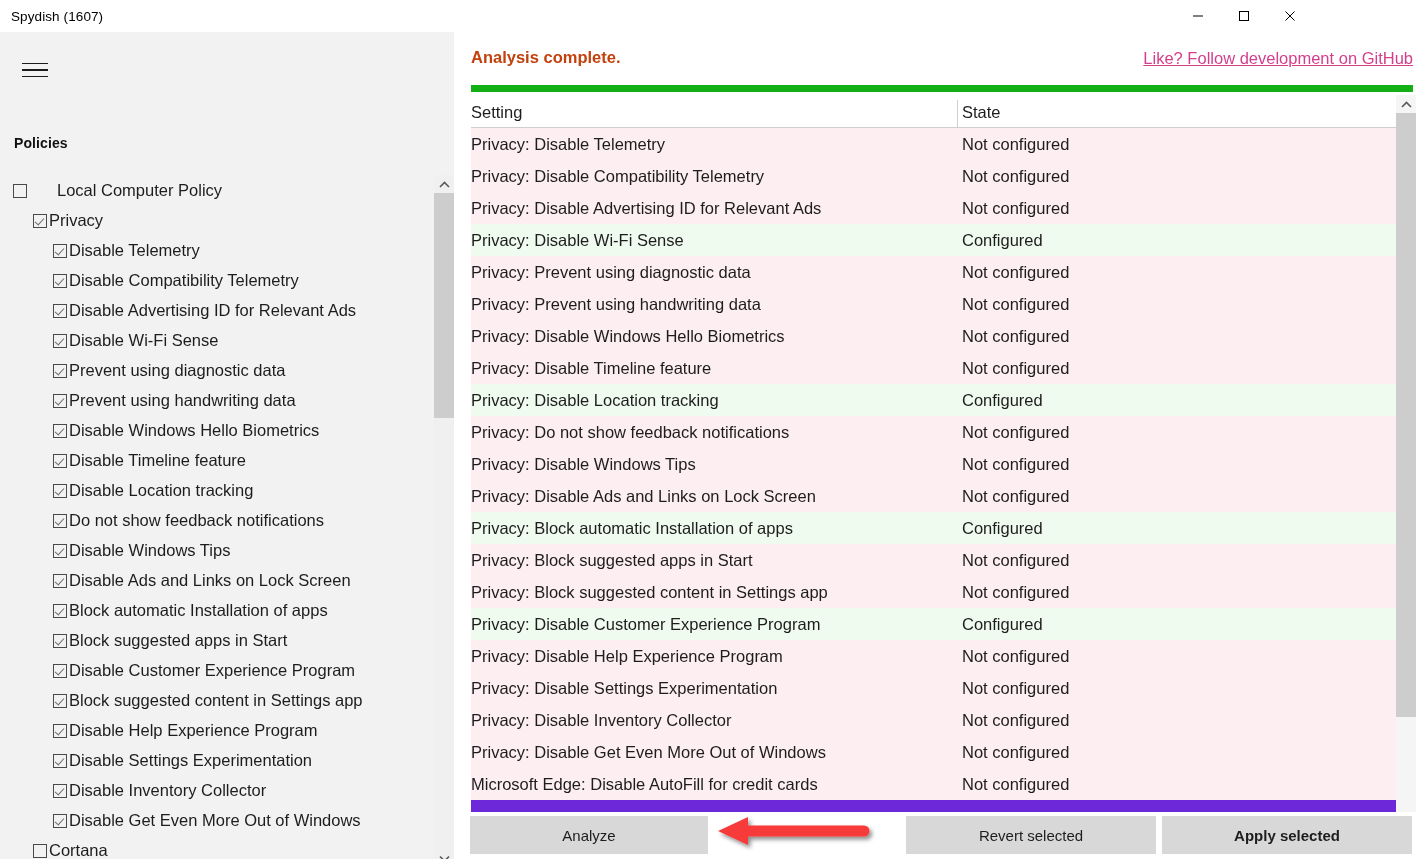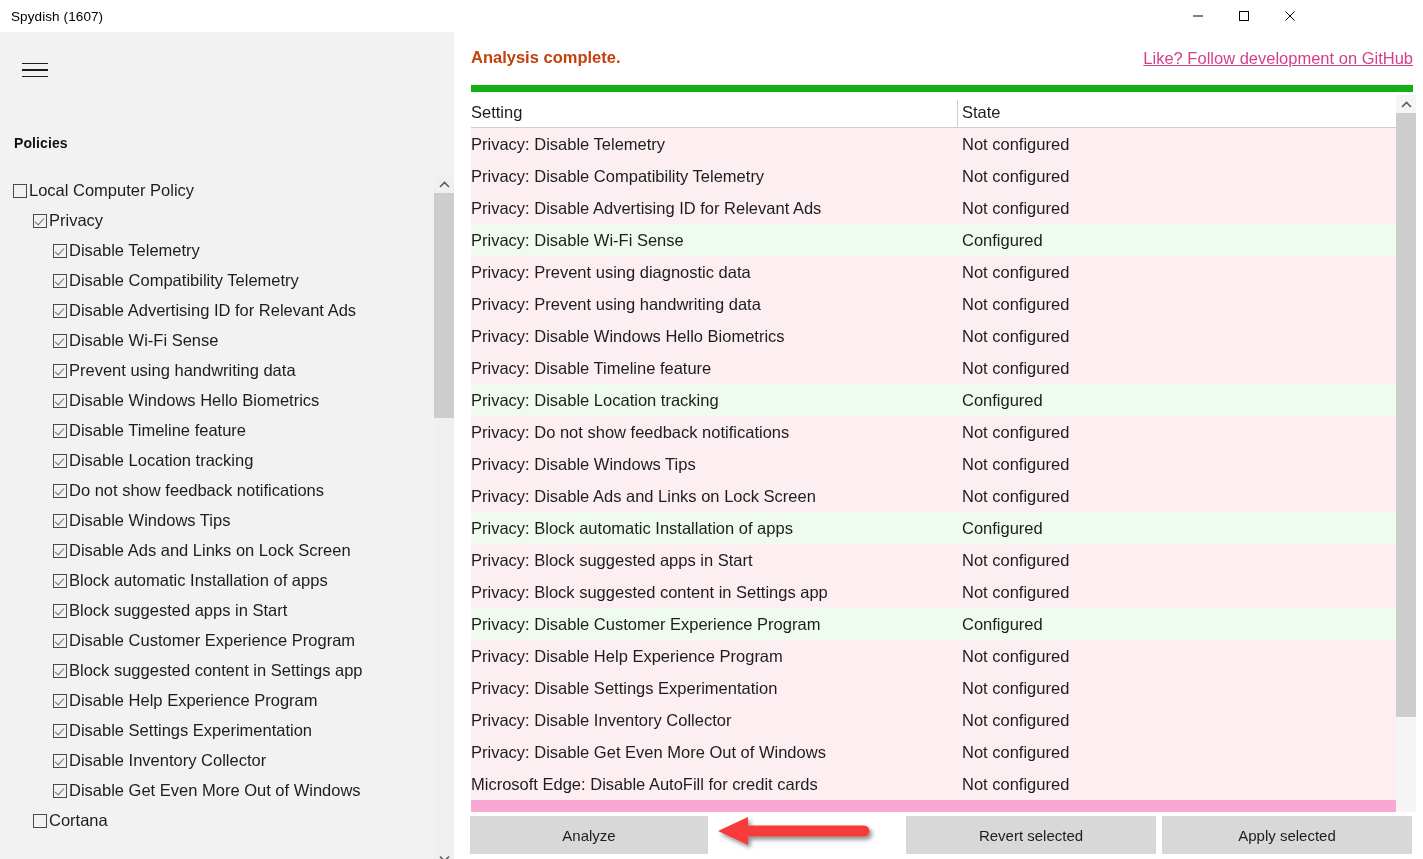--- a/index.html
+++ b/index.html
@@ -59,21 +59,21 @@
   .cb {
     width:14px; height:14px; border:1px solid #4a4a4a; background:#f2f2f2;
     display:inline-block; position:relative; flex:0 0 auto;
     margin-right:2px; margin-top:1px;
   }
   .cb.checked::after {
     content:""; position:absolute; left:3px; top:1px;
     width:4px; height:8px; border:solid #6b6b6b; border-width:0 1.6px 1.6px 0;
     transform: rotate(42deg);
   }
-  .d0 { padding-left: 10px; }
+  .d0 { padding-left: 10px; gap: 28px; }
   .d1 { padding-left: 30px; }
   .d2 { padding-left: 50px; }
 
   
   .vscroll-left {
     position:absolute; top:143px; left:434px; width:20px; height:692px;
     background:#f0f0f0;
   }
   .vscroll-right {
     position:absolute; top:95px; left:1396px; width:20px; height:716px;
@@ -109,42 +109,42 @@
     border-bottom:1px solid #cfcfcf; display:flex; align-items:center;
   }
   .th { font-size:16.5px; color:#1d1d1d; }
   .th.setting { position:absolute; left:0; }
   .th.state { position:absolute; left:491px; }
   .col-divider {
     position:absolute; left:486px; top:2px; width:1px; height:27px; background:#cfcfcf;
   }
   .rows {
     position:absolute; top:96px; left:17px; width:942px; height:714px;
-    overflow:hidden; background:#f9a8d4;
+    overflow:hidden; background:#6d28d9;
   }
   .row { height:32px; display:flex; align-items:center; position:relative; }
   .row.notcfg { background:#fdeef1; }
   .row.cfg { background:#f0fbef; }
   .cell-setting { position:absolute; left:0; font-size:16.5px; color:#1d1d1d; white-space:nowrap; }
   .cell-state { position:absolute; left:491px; font-size:16.5px; color:#1d1d1d; white-space:nowrap; }
 
   
   .button-bar {
     position:absolute; bottom:0; left:0; width:969px; height:47px;
     background:#ffffff; display:flex; align-items:center;
   }
   .btn {
     height:38px; background:#d8d8d8; border:none;
     font-family:"Liberation Sans", sans-serif; font-size:15px; color:#1d1d1d;
     display:flex; align-items:center; justify-content:center; cursor:pointer;
   }
   .btn-analyze { position:absolute; left:16px; top:4px; width:238px; }
   .btn-gap     { position:absolute; left:254px; top:4px; width:198px; background:#ffffff; }
   .btn-revert  { position:absolute; left:452px; top:4px; width:250px; }
-  .btn-apply   { position:absolute; left:708px; top:4px; width:250px; }
+  .btn-apply   { position:absolute; left:708px; top:4px; width:250px;font-weight:bold; }
 
   
   .arrow-anno {
     position:absolute; left:716px; top:814px; width:160px; height:40px;
     pointer-events:none;
   }
 </style>
 </head>
 <body>
 
@@ -200,20 +200,24 @@
             <span class="cb checked"></span>
             <span>Disable Compatibility Telemetry</span>
           </div>
           <div class="tree-item d2">
             <span class="cb checked"></span>
             <span>Disable Advertising ID for Relevant Ads</span>
           </div>
           <div class="tree-item d2">
             <span class="cb checked"></span>
             <span>Disable Wi-Fi Sense</span>
+          </div>
+          <div class="tree-item d2">
+            <span class="cb checked"></span>
+            <span>Prevent using diagnostic data</span>
           </div>
           <div class="tree-item d2">
             <span class="cb checked"></span>
             <span>Prevent using handwriting data</span>
           </div>
           <div class="tree-item d2">
             <span class="cb checked"></span>
             <span>Disable Windows Hello Biometrics</span>
           </div>
           <div class="tree-item d2">

